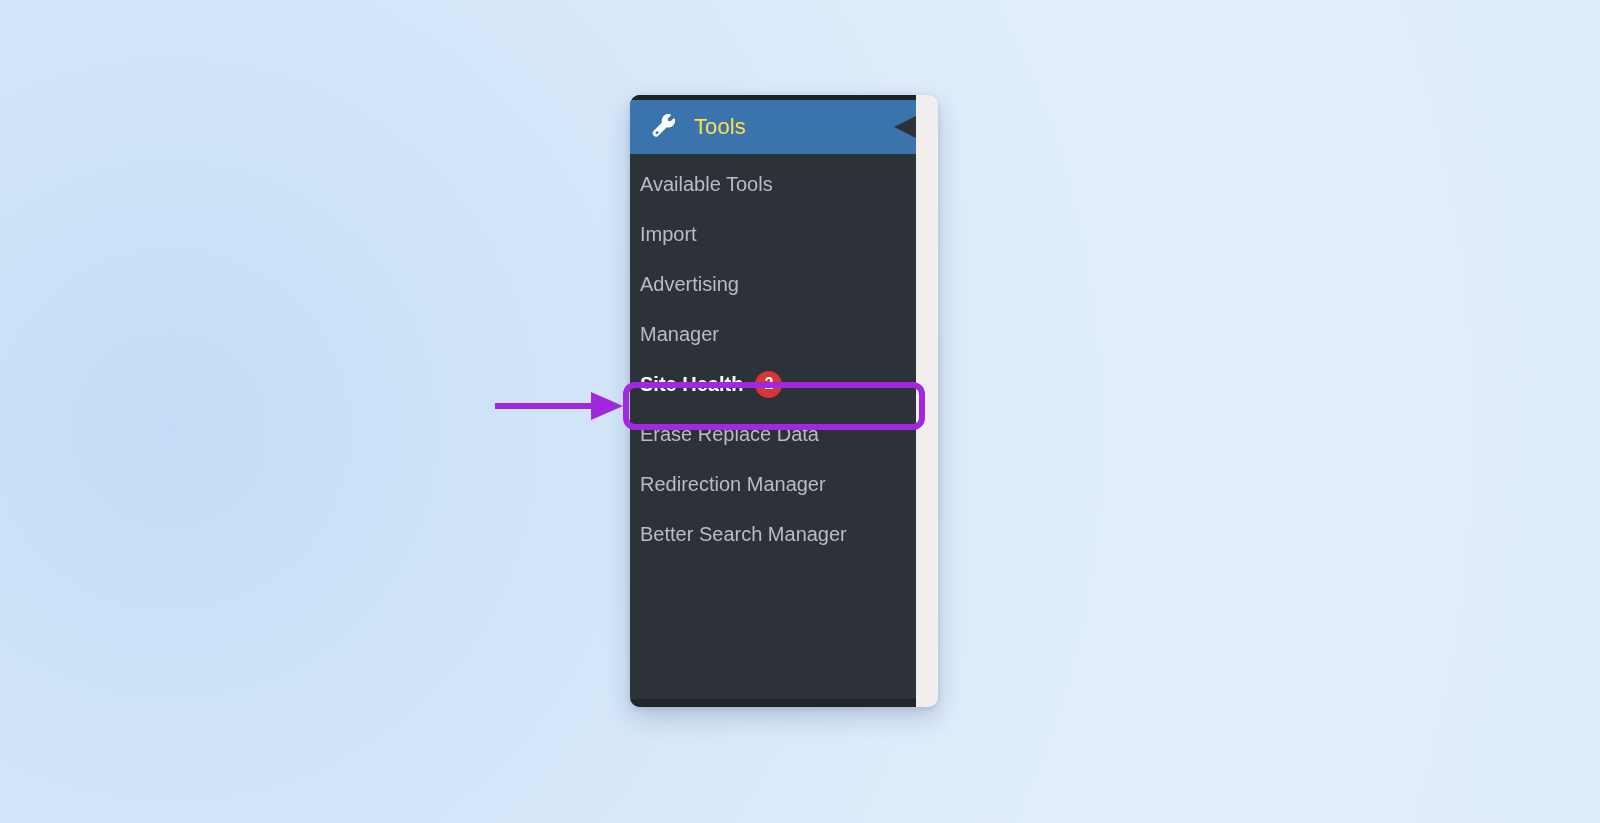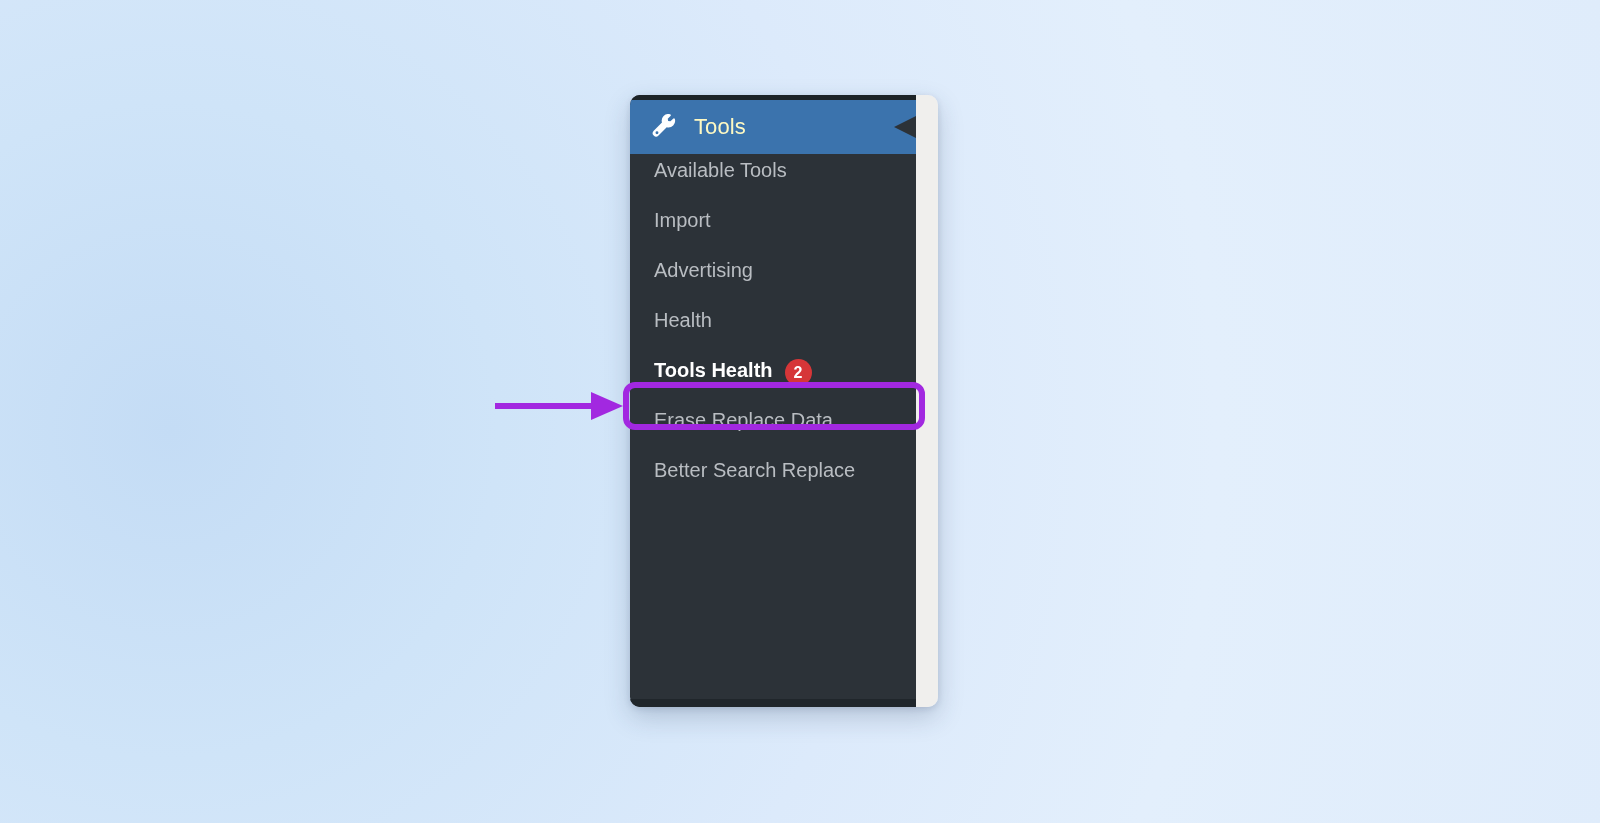--- a/index.html
+++ b/index.html
@@ -70,37 +70,38 @@
     
     clip-path: polygon(
       0 0, 100% 0,
       100% 16px,
       calc(100% - 22px) 27px,
       100% 38px,
       100% 100%, 0 100%);
   }
   #wrench-icon { width:26px; height:26px; flex:0 0 auto; }
   #header-title {
-    color:#fef9c3;
+    color:#fde047;
     font-size:22px;
     margin-left:16px;
     letter-spacing:.1px;
     white-space:nowrap;
   }
 
   
   #menu-list {
     position:absolute;
     left:0; top:64px;
     width:286px;
   }
   .menu-item {
     height:50px;
     display:flex;
-    padding-left:24px;
+    align-items:center;
+    padding-left:10px;
     color:#b9bdc2;
     font-size:20px;
     white-space:nowrap;
     position:relative;
   }
   .menu-item.is-current {
     color:#ffffff;
     font-weight:bold;
   }
   .badge {
@@ -158,31 +159,34 @@
       <div class="menu-item">
         <span>Available Tools</span>
       </div>
       <div class="menu-item">
         <span>Import</span>
       </div>
       <div class="menu-item">
         <span>Advertising</span>
       </div>
       <div class="menu-item">
-        <span>Health</span>
+        <span>Manager</span>
       </div>
       <div class="menu-item is-current">
-        <span>Tools Health</span>
+        <span>Site Health</span>
         <span class="badge">2</span>
       </div>
       <div class="menu-item">
         <span>Erase Replace Data</span>
       </div>
       <div class="menu-item">
-        <span>Better Search Replace</span>
+        <span>Redirection Manager</span>
+      </div>
+      <div class="menu-item">
+        <span>Better Search Manager</span>
       </div>
     </div>
 
     <div id="bottom-strip"></div>
   </div>
 </div>
 
 <div id="highlight-box"></div>
 
 <div id="annotation-arrow">

